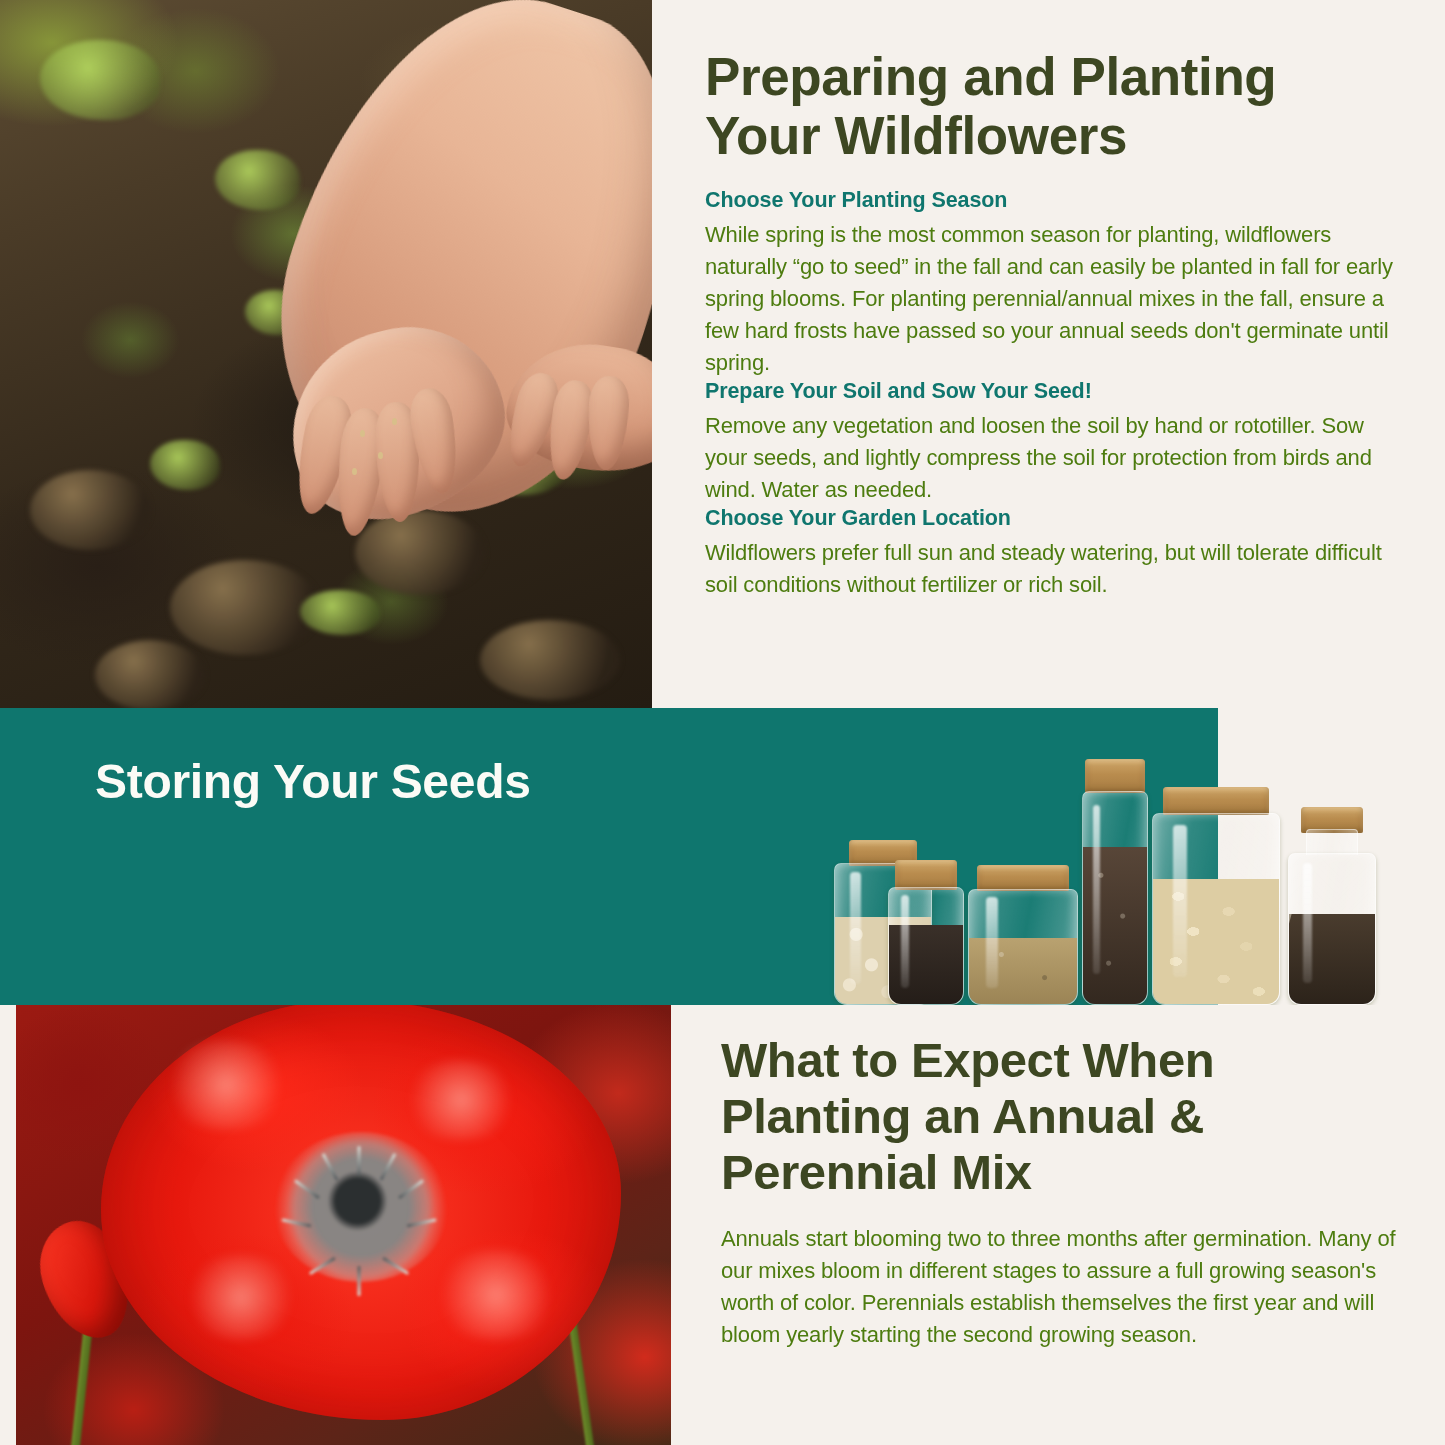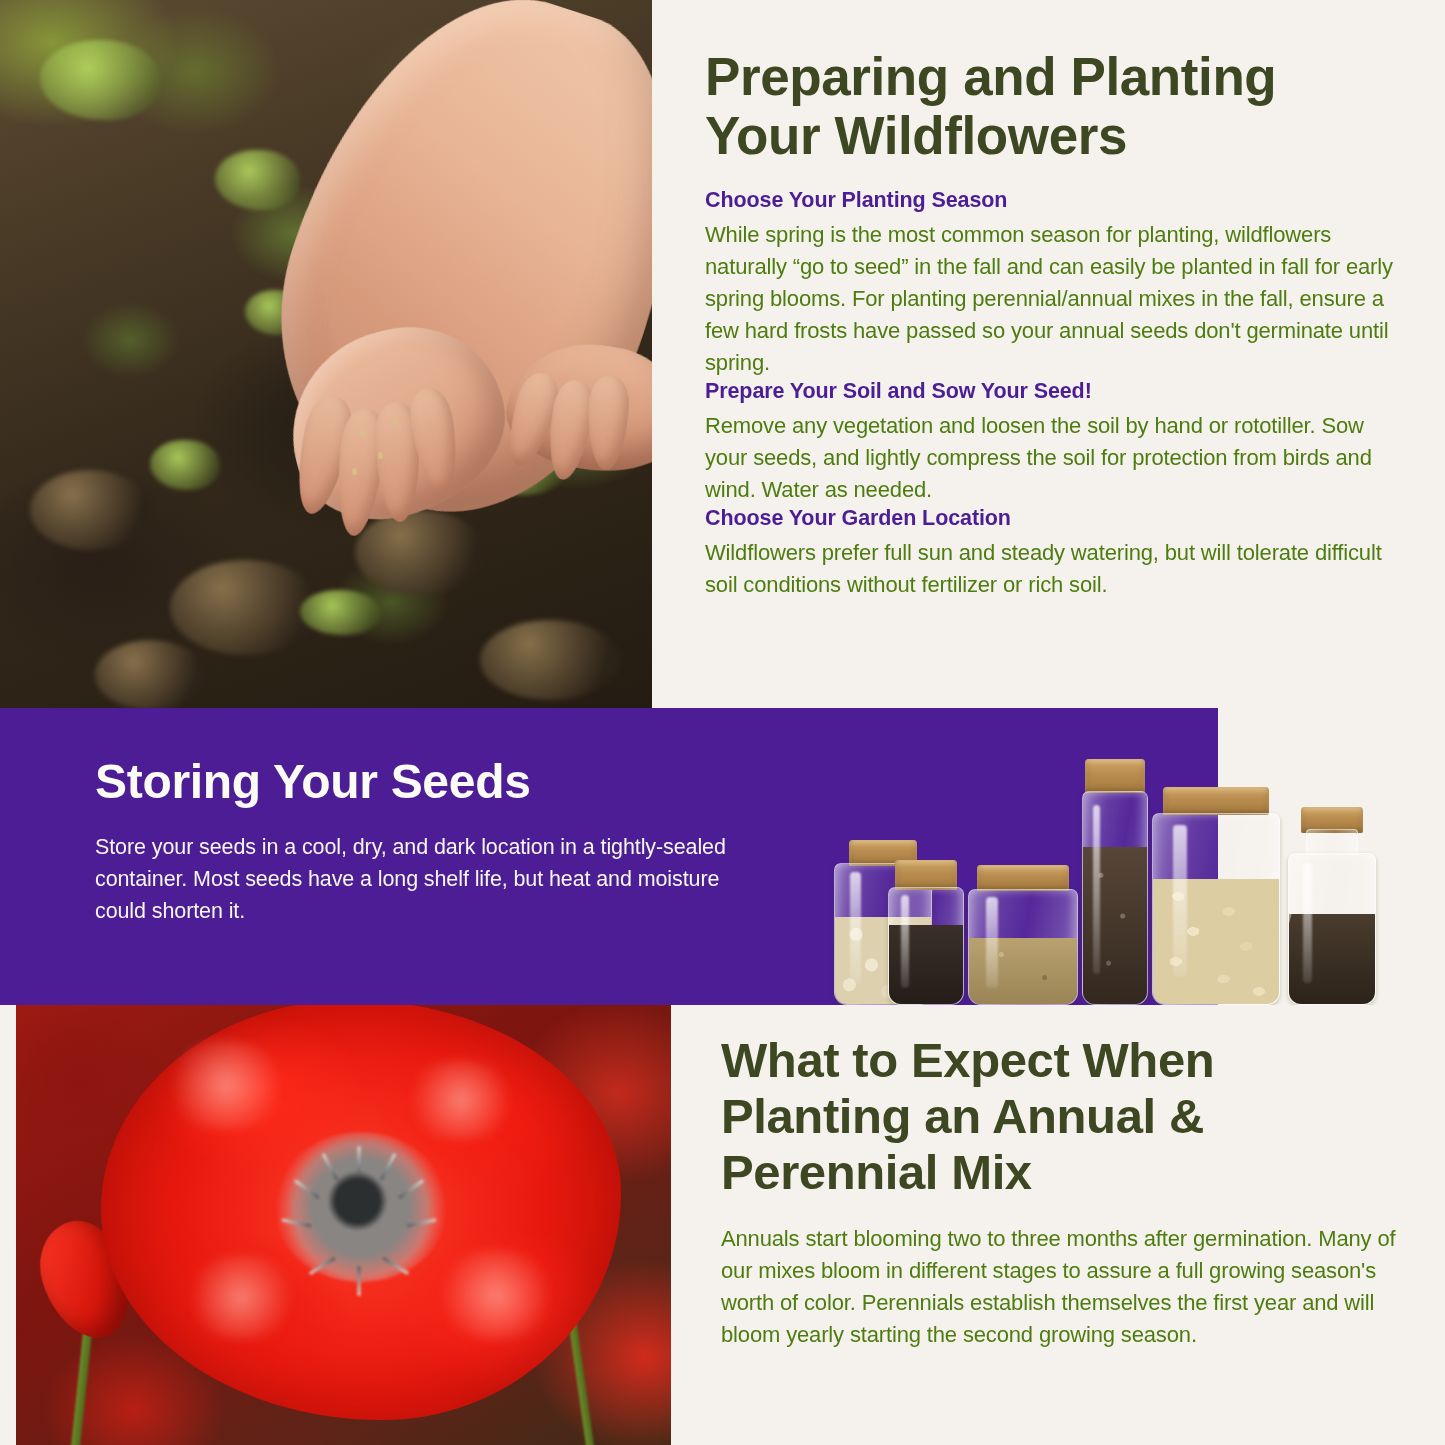--- a/index.html
+++ b/index.html
@@ -83,33 +83,33 @@
     background:#f5f1ec;
     padding:30px 52px 0 53px;
     margin-top:17px;
   }
   h1.main-title {
     font-size:53px; line-height:1.12; font-weight:700;
     color:#3d4722; letter-spacing:-.4px;
     margin-bottom:22px;
   }
   .sub-head {
-    font-size:21.5px; font-weight:700; color:#4c1d95;
+    font-size:21.5px; font-weight:700; color:#0f766e;
     line-height:1.2; margin-bottom:5px; letter-spacing:-.1px;
   }
   .body-p {
     font-size:22px; line-height:1.46; color:#4d7c0f;
     margin-bottom:19px; letter-spacing:-.15px;
   }
   .body-p:last-child { margin-bottom:0; }
 
   
   .sec-band {
     position:absolute; left:0; top:708px; width:1218px; height:297px;
-    background:#4c1d95;
+    background:#0f766e;
     overflow:hidden;
   }
   .band-text { position:absolute; left:95px; top:48px; width:640px; }
   h2.band-title {
     font-size:48px; font-weight:700; color:#fbfbf6;
     line-height:1.1; margin-bottom:22px; letter-spacing:-.3px;
   }
   .band-p {
     font-size:21.5px; line-height:1.5; color:#f6f7ee; letter-spacing:-.1px;
   }
@@ -291,21 +291,20 @@
       <div>
         <div class="sub-head">Choose Your Garden Location</div>
         <p class="body-p">Wildflowers prefer full sun and steady watering, but will tolerate difficult soil conditions without fertilizer or rich soil.</p>
       </div>
     </div>
   </section>
 
   <section class="sec-band">
     <div class="band-text">
       <h2 class="band-title">Storing Your Seeds</h2>
-      <p class="band-p">Store your seeds in a cool, dry, and dark location in a tightly-sealed container. Most seeds have a long shelf life, but heat and moisture could shorten it.</p>
     </div>
   </section>
 
   <div class="jars">
 
     <div class="jar" style="left:8px; width:98px; height:165px;">
       <div class="cork" style="top:0; width:68px; height:26px;"></div>
       <div class="glass" style="height:142px;">
         <div class="fill seed-beans" style="height:62%;"></div>
         <div class="shine"></div>

